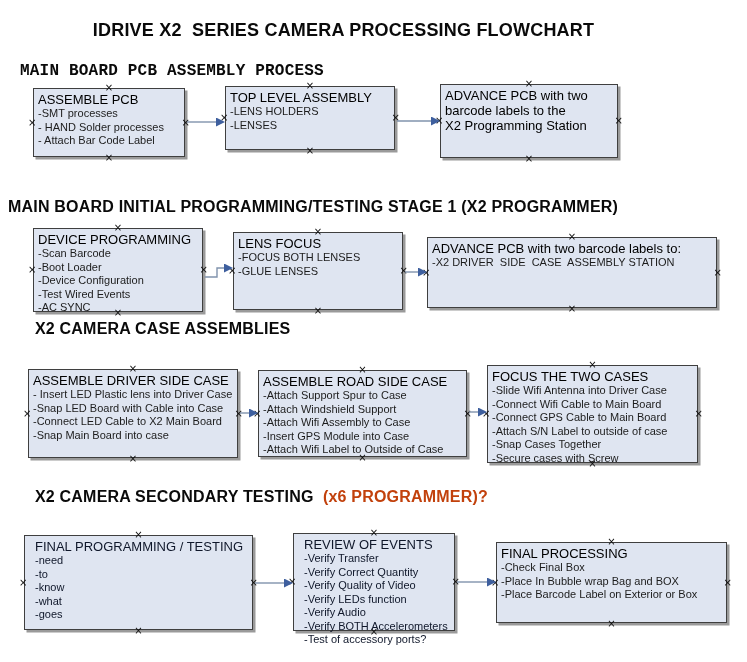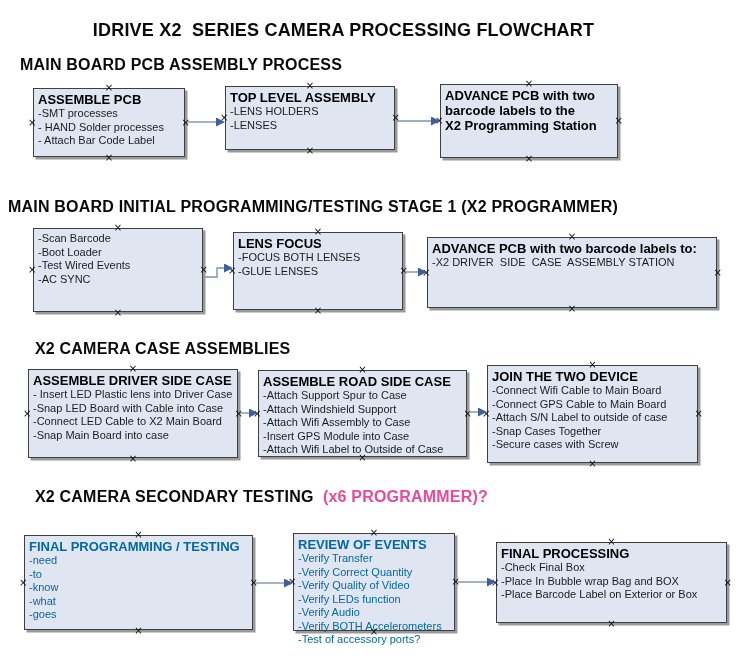--- a/index.html
+++ b/index.html
@@ -7,37 +7,37 @@
     width:747px;height:662px;position:relative;background:#ffffff;
     font-family:"Liberation Sans", sans-serif;color:#000;overflow:hidden;
   }
   .page-title{
     position:absolute;left:0;top:20px;width:687px;text-align:center;
     font-size:18px;font-weight:bold;color:#0a0a0a;white-space:pre;letter-spacing:.2px;
   }
   .section-heading{
     position:absolute;font-size:16px;font-weight:bold;color:#0a0a0a;white-space:pre;letter-spacing:.2px;
   }
-  .h1{left:20px;top:56px;}
+  .h1{left:20px;top:62px;font-family:Liberation Mono, monospace;}
   .h2{left:8px;top:198px;}
-  .h3{left:35px;top:340px;text-align:center;}
+  .h3{left:35px;top:320px;text-align:center;}
   .h4{left:35px;top:488px;}
-  .red-suffix{color:#ec4899;}
+  .red-suffix{color:#c2410c;}
   .box{
     position:absolute;background:#dfe5f1;border:1.5px solid #3f3f3f;
     box-shadow:2.5px 2.5px 0 #9a9a9a;box-sizing:border-box;
     padding:3px 4px 0 4px;overflow:visible;
   }
   .box-title{
-    font-size:13px;font-weight:bold;color:#000;line-height:15px;white-space:pre-line;
+    font-size:13px;font-weight:normal;color:#000;line-height:15px;white-space:pre-line;
   }
   .box-line{
     font-size:11px;color:#1c1c1c;line-height:13.5px;white-space:pre;
   }
-  .box.red .box-title,.box.red .box-line{color:#0369a1;}
+  .box.red .box-title,.box.red .box-line{color:#0f172a;margin-left:6px;}
   
   .b11{left:33px;top:88px;width:152px;height:69px;}
   .b12{left:225px;top:86px;width:170px;height:64px;}
   .b13{left:440px;top:84px;width:178px;height:74px;}
   .b21{left:33px;top:228px;width:170px;height:84px;}
   .b22{left:233px;top:232px;width:170px;height:78px;}
   .b23{left:427px;top:237px;width:290px;height:71px;}
   .b31{left:28px;top:369px;width:210px;height:89px;}
   .b32{left:258px;top:370px;width:209px;height:87px;}
   .b33{left:487px;top:365px;width:211px;height:98px;}
@@ -88,22 +88,24 @@
 <div class="box b13">
   <div class="box-title">ADVANCE PCB with two barcode labels to the
  X2 Programming Station</div>
 <span class="anchor anchor-top">×</span>
     <span class="anchor anchor-bottom">×</span>
     <span class="anchor anchor-left">×</span>
     <span class="anchor anchor-right">×</span>
   </div>
 
 <div class="box b21">
+  <div class="box-title">DEVICE PROGRAMMING</div>
   <div class="box-line">-Scan Barcode</div>
   <div class="box-line">-Boot Loader</div>
+  <div class="box-line">-Device Configuration</div>
   <div class="box-line">-Test Wired Events</div>
   <div class="box-line">-AC SYNC</div>
 <span class="anchor anchor-top">×</span>
     <span class="anchor anchor-bottom">×</span>
     <span class="anchor anchor-left">×</span>
     <span class="anchor anchor-right">×</span>
   </div>
 <div class="box b22">
   <div class="box-title">LENS FOCUS</div>
   <div class="box-line">-FOCUS BOTH LENSES</div>
@@ -139,21 +141,22 @@
   <div class="box-line">-Attach Windshield Support</div>
   <div class="box-line">-Attach Wifi Assembly to Case</div>
   <div class="box-line">-Insert GPS Module into Case</div>
   <div class="box-line">-Attach Wifi Label to Outside of Case</div>
 <span class="anchor anchor-top">×</span>
     <span class="anchor anchor-bottom">×</span>
     <span class="anchor anchor-left">×</span>
     <span class="anchor anchor-right">×</span>
   </div>
 <div class="box b33">
-  <div class="box-title">JOIN THE TWO DEVICE</div>
+  <div class="box-title">FOCUS THE TWO CASES</div>
+  <div class="box-line">-Slide Wifi Antenna into Driver Case</div>
   <div class="box-line">-Connect Wifi Cable to Main Board</div>
   <div class="box-line">-Connect GPS Cable to Main Board</div>
   <div class="box-line">-Attach S/N Label to outside of case</div>
   <div class="box-line">-Snap Cases Together</div>
   <div class="box-line">-Secure cases with Screw</div>
 <span class="anchor anchor-top">×</span>
     <span class="anchor anchor-bottom">×</span>
     <span class="anchor anchor-left">×</span>
     <span class="anchor anchor-right">×</span>
   </div>

